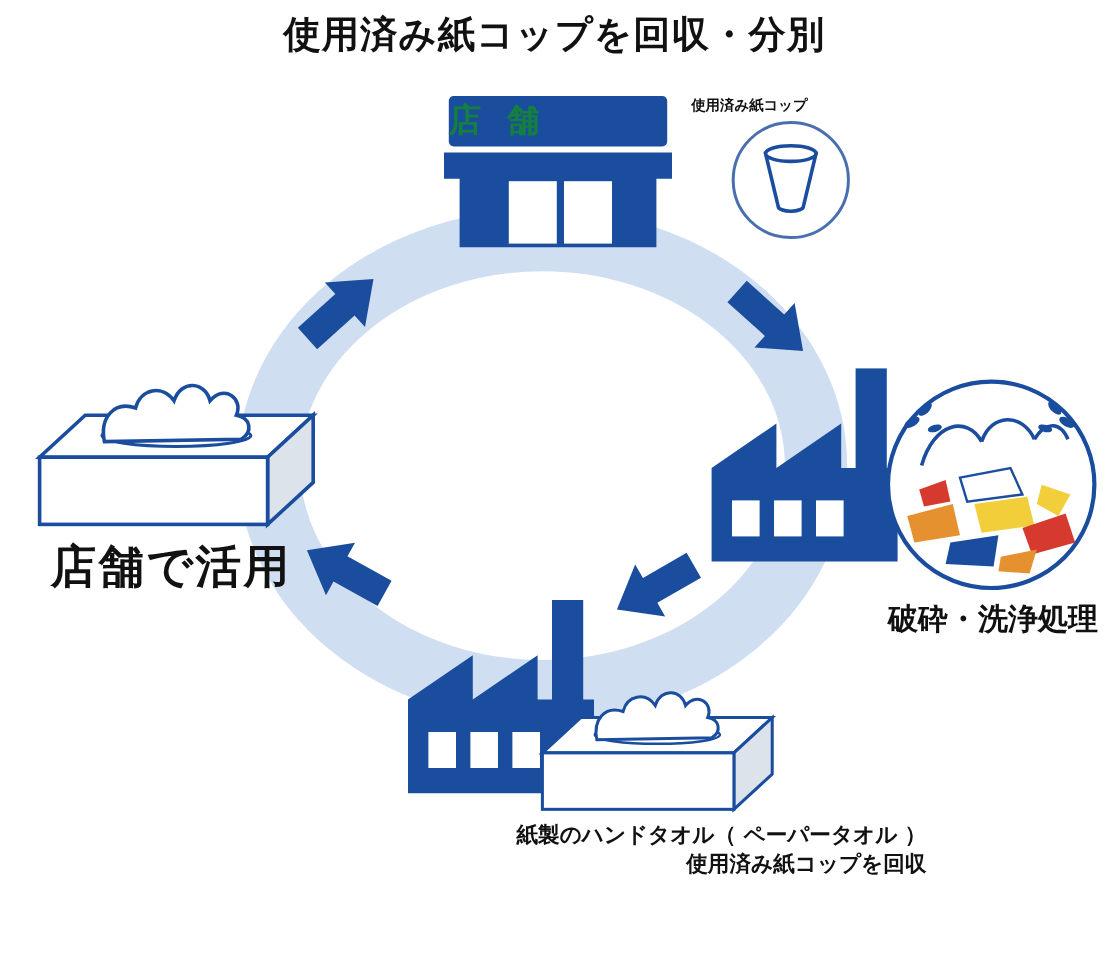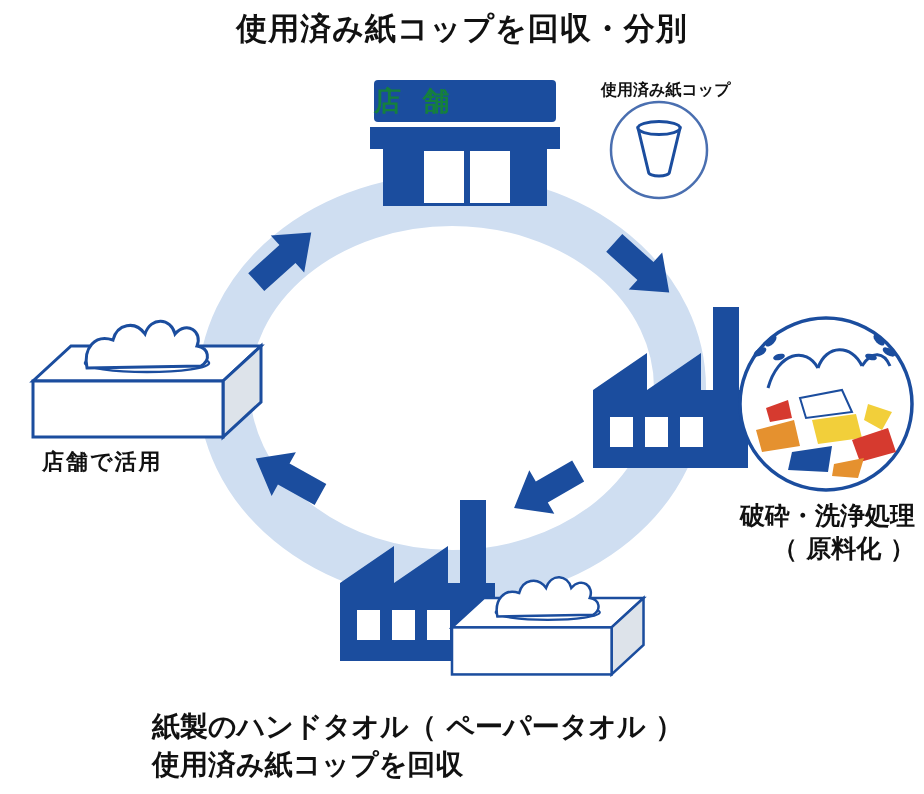--- a/index.html
+++ b/index.html
@@ -4,24 +4,24 @@
 <style>
   html,body{margin:0;padding:0;background:#ffffff;}
   #stage{
     position:relative;width:924px;height:794px;background:#ffffff;
     font-family:"DejaVu Sans","Liberation Sans",sans-serif;overflow:hidden;
   }
   #stage svg{position:absolute;left:0;top:0;}
   .label{position:absolute;color:#111111;font-weight:700;white-space:nowrap;}
   #title{left:0;top:8px;width:924px;text-align:center;font-size:31px;letter-spacing:1px;}
   #store-label{left:374px;top:80px;width:210px;height:42px;line-height:42px;text-align:left;color:#15803d;font-size:27px;letter-spacing:6px;}
-  #cup-label{left:601px;top:80px;font-size:16px;}
+  #cup-label{left:576px;top:80px;font-size:12px;}
   #process-label{left:595px;top:500px;width:320px;text-align:right;font-size:25px;line-height:1.3;white-space:normal;}
-  #towel-label{left:152px;top:708px;width:620px;text-align:left;font-size:28px;line-height:1.35;white-space:normal;}
-  #storeuse-label{left:42px;top:447px;font-size:22px;letter-spacing:2px;}
+  #towel-label{left:152px;top:685px;width:620px;text-align:right;font-size:18px;line-height:1.35;white-space:normal;}
+  #storeuse-label{left:42px;top:447px;font-size:38px;letter-spacing:2px;}
 </style>
 </head>
 <body>
 
 <div id="stage">
 
   <svg width="924" height="794" viewBox="0 0 924 794" aria-hidden="true">
     <defs>
       <path id="arrow" d="M-36,-12 L6,-12 L6,-25 L38,0 L6,25 L6,12 L-36,12 Z" fill="#1b4d9e"></path>
       <g id="factory-shape">
@@ -91,21 +91,20 @@
   </svg>
 
   <div id="title" class="label">使用済み紙コップを回収・分別</div>
 
   <div id="store-label" class="label">店 舗</div>
 
   <div id="cup-label" class="label">使用済み紙コップ</div>
 
   <div id="process-label" class="label">
     <div>破砕・洗浄処理</div>
-    <div>（ 原料化 ）</div>
   </div>
 
   <div id="towel-label" class="label">
     <div>紙製のハンドタオル（ ペーパータオル ）</div>
     <div>使用済み紙コップを回収</div>
   </div>
 
   <div id="storeuse-label" class="label">店舗で活用</div>
 
 </div>

